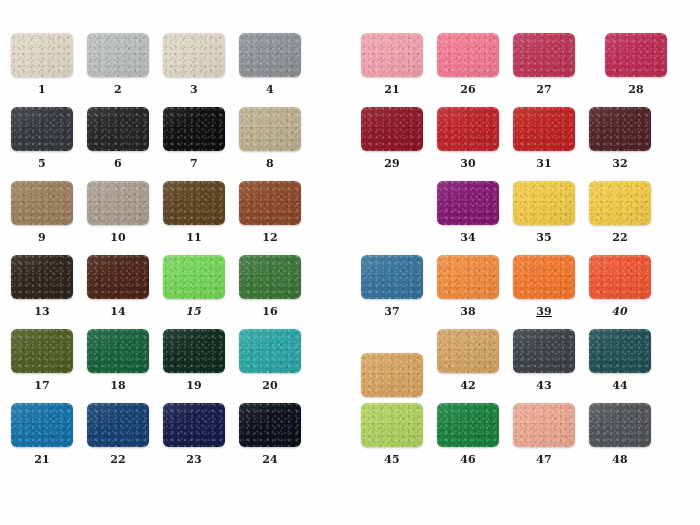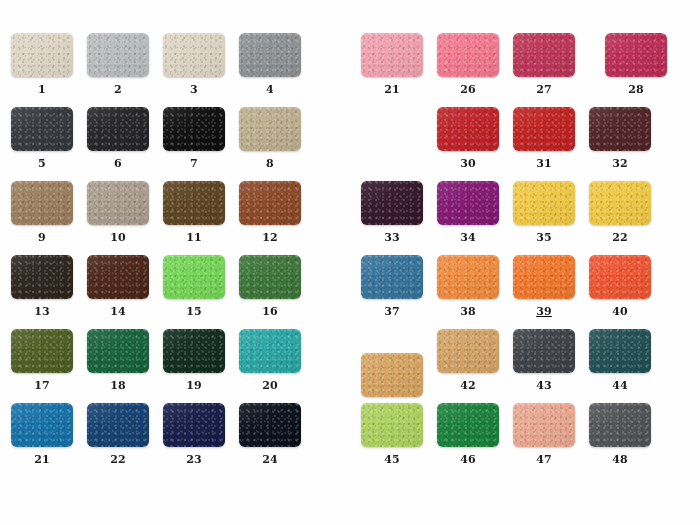--- a/index.html
+++ b/index.html
@@ -140,21 +140,21 @@
         <span class="swatch-label">12</span>
       </div>
       <div class="cell" style="left: 4px; top: 255px;">
         <div class="swatch" title="13" style="background-color: rgb(43, 35, 27);"></div>
         <span class="swatch-label">13</span>
       </div>
       <div class="cell" style="left: 80px; top: 255px;">
         <div class="swatch" title="14" style="background-color: rgb(74, 35, 22);"></div>
         <span class="swatch-label">14</span>
       </div>
-      <div class="cell" style="left: 156px; top: 255px;">
+      <div class="cell" style="left: 156px; top: 255px; font-style: italic;">
         <div class="swatch" title="15" style="background-color: rgb(115, 213, 84);"></div>
         <span class="swatch-label">15</span>
       </div>
       <div class="cell" style="left: 232px; top: 255px;">
         <div class="swatch" title="16" style="background-color: rgb(58, 116, 55);"></div>
         <span class="swatch-label">16</span>
       </div>
       <div class="cell" style="left: 4px; top: 329px;">
         <div class="swatch" title="17" style="background-color: rgb(78, 93, 34);"></div>
         <span class="swatch-label">17</span>
@@ -198,36 +198,36 @@
         <span class="swatch-label">26</span>
       </div>
       <div class="cell" style="left: 156px; top: 33px;">
         <div class="swatch" title="27" style="background-color: rgb(189, 51, 86);"></div>
         <span class="swatch-label">27</span>
       </div>
       <div class="cell" style="left: 248px; top: 33px;">
         <div class="swatch" title="28" style="background-color: rgb(188, 43, 84);"></div>
         <span class="swatch-label">28</span>
       </div>
+      <div class="cell" style="left: 4px; top: 107px;">
+        <div class="swatch" title="29" style="background-color: rgb(141, 21, 34);"></div>
+        <span class="swatch-label">29</span>
+      </div>
       <div class="cell" style="left: 80px; top: 107px;">
         <div class="swatch" title="30" style="background-color: rgb(191, 32, 38);"></div>
         <span class="swatch-label">30</span>
       </div>
       <div class="cell" style="left: 156px; top: 107px;">
         <div class="swatch" title="31" style="background-color: rgb(192, 32, 31);"></div>
         <span class="swatch-label">31</span>
       </div>
       <div class="cell" style="left: 232px; top: 107px;">
         <div class="swatch" title="32" style="background-color: rgb(79, 33, 37);"></div>
         <span class="swatch-label">32</span>
       </div>
-      <div class="cell" style="left: 4px; top: 181px;">
-        <div class="swatch" title="33" style="background-color: rgb(51, 21, 42);"></div>
-        <span class="swatch-label">33</span>
-      </div>
       <div class="cell" style="left: 80px; top: 181px;">
         <div class="swatch" title="34" style="background-color: rgb(130, 22, 114);"></div>
         <span class="swatch-label">34</span>
       </div>
       <div class="cell" style="left: 156px; top: 181px;">
         <div class="swatch" title="35" style="background-color: rgb(240, 200, 66);"></div>
         <span class="swatch-label">35</span>
       </div>
       <div class="cell" style="left: 232px; top: 181px;">
         <div class="swatch" title="36" style="background-color: rgb(240, 200, 66);"></div>
@@ -238,21 +238,21 @@
         <span class="swatch-label">37</span>
       </div>
       <div class="cell" style="left: 80px; top: 255px;">
         <div class="swatch" title="38" style="background-color: rgb(240, 138, 60);"></div>
         <span class="swatch-label">38</span>
       </div>
       <div class="cell" style="left: 156px; top: 255px; text-decoration: underline;">
         <div class="swatch" title="39" style="background-color: rgb(242, 118, 42);"></div>
         <span class="swatch-label">39</span>
       </div>
-      <div class="cell" style="left: 232px; top: 255px;">
+      <div class="cell" style="left: 232px; top: 255px; font-style: italic;">
         <div class="swatch" title="40" style="background-color: rgb(239, 84, 48);"></div>
         <span class="swatch-label">40</span>
       </div>
       <div class="cell" style="left: 4px; top: 329px; margin-top: 24px;">
         <div class="swatch" title="41" style="background-color: rgb(214, 163, 95);"></div>
         <span class="swatch-label">41</span>
       </div>
       <div class="cell" style="left: 80px; top: 329px;">
         <div class="swatch" title="42" style="background-color: rgb(210, 162, 100);"></div>
         <span class="swatch-label">42</span>

